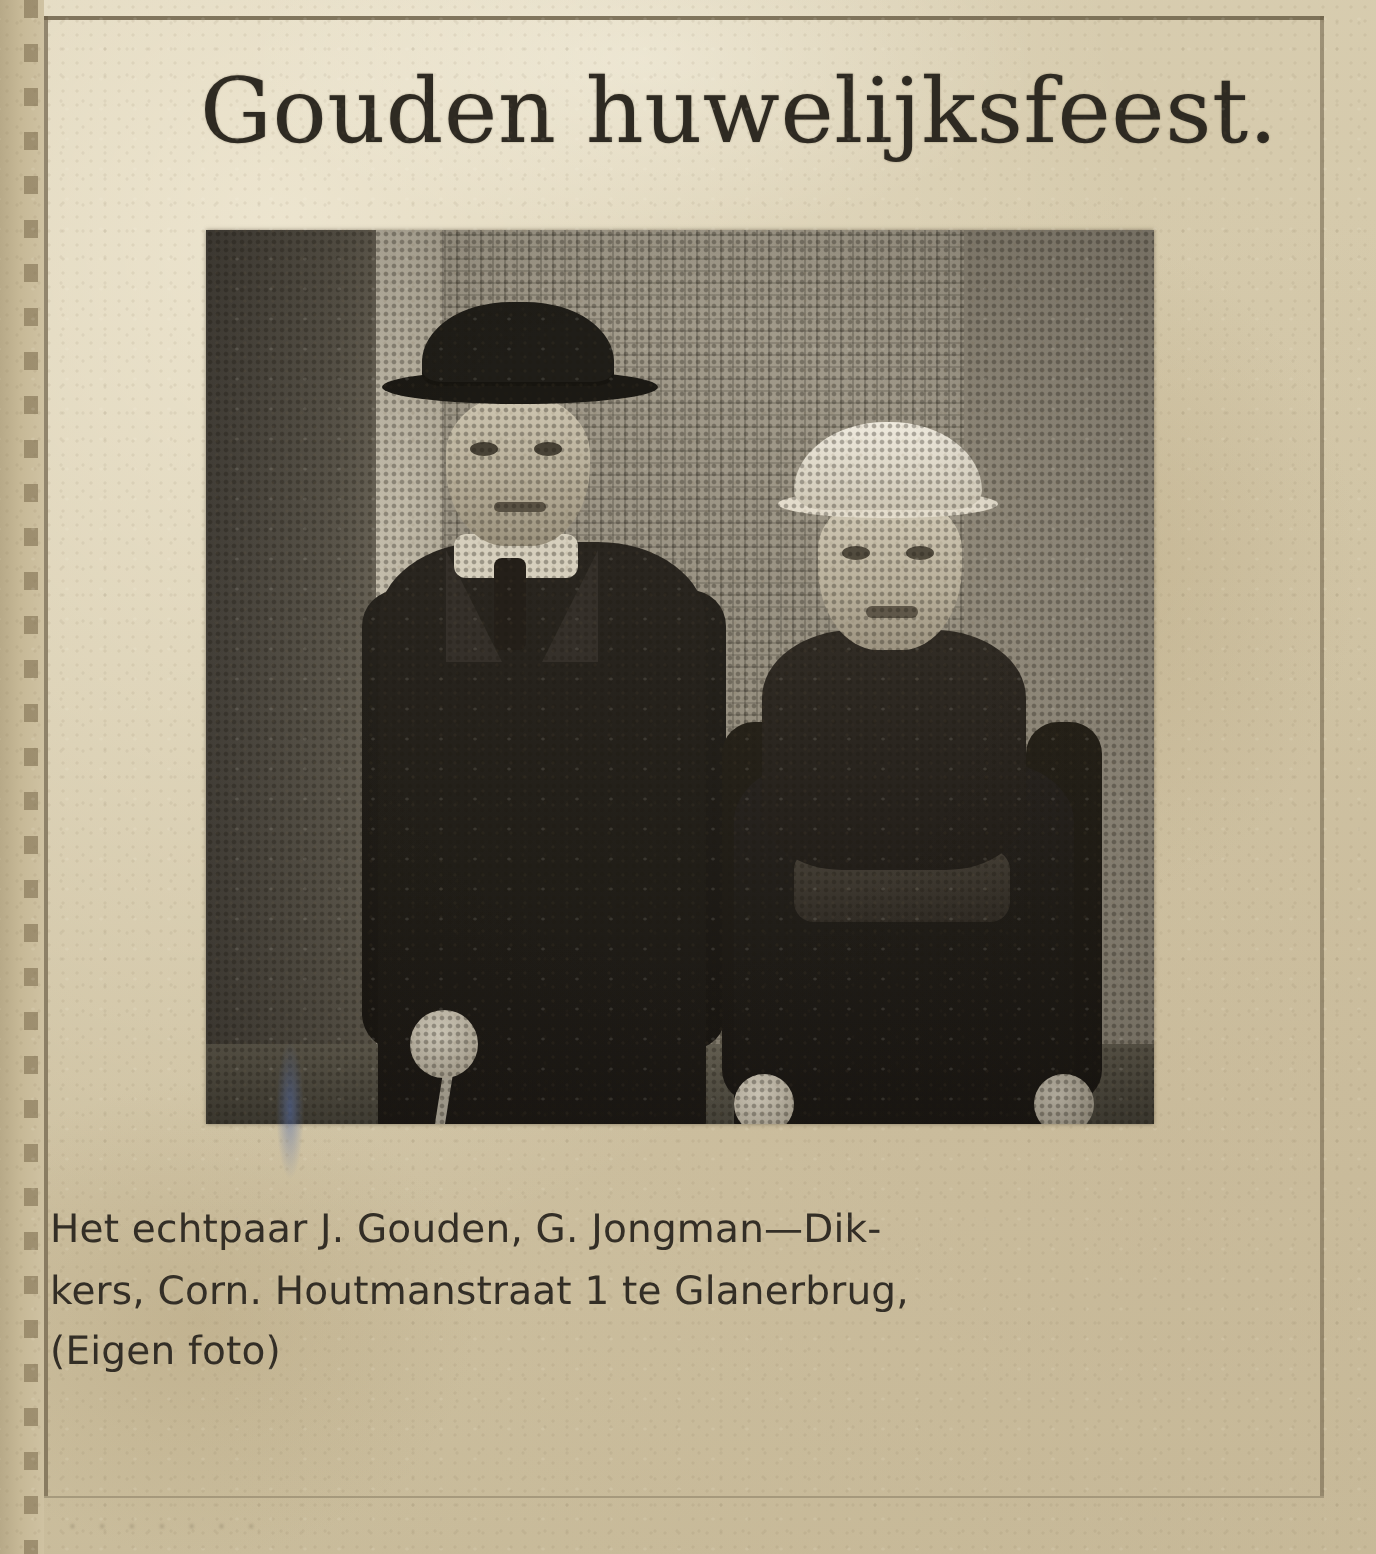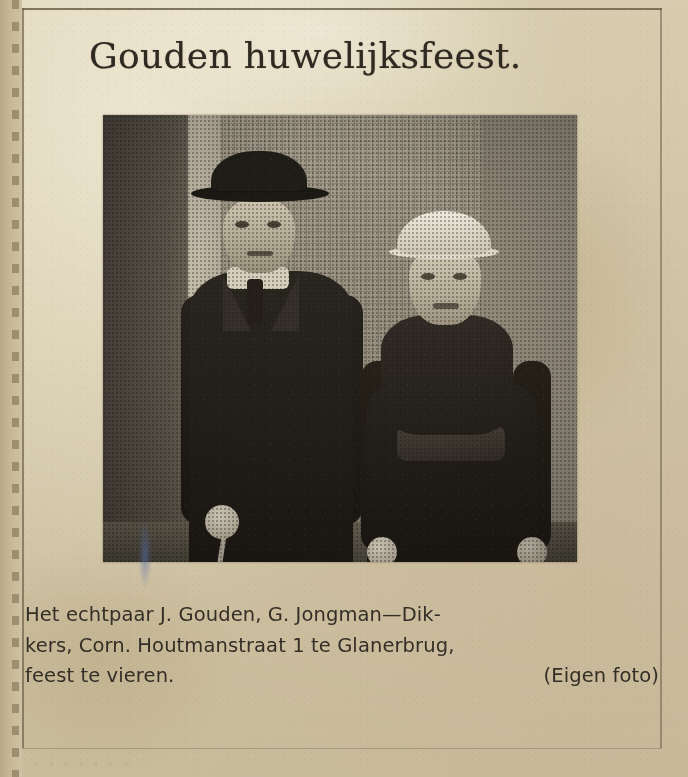--- a/index.html
+++ b/index.html
@@ -102,25 +102,25 @@
     position: absolute;
     left: 22px; top: 748px;
     width: 640px; height: 1px;
     background: #7d7159;
     opacity: .45;
   }
 
   
   .headline {
     position: absolute;
-    left: 89px;
+    left: 100px;
     top: 34px;
     width: 540px;
     font-family: "DejaVu Serif", serif;
-    font-size: 36px;
+    font-size: 45px;
     line-height: 44px;
     font-weight: 400;
     color: #2e2a22;
     letter-spacing: 0.3px;
     text-shadow: 0 0 1px rgba(70,60,40,0.45);
   }
 
   
   .photo-frame {
     position: absolute;
@@ -498,21 +498,20 @@
       <div class="photo-vign"></div>
     </div>
   </div>
 
   <div class="ink-smudge"></div>
 
   <div class="caption">
     <span class="line">Het echtpaar J. Gouden, G. Jongman—Dik-</span>
     <span class="line">kers, Corn. Houtmanstraat 1 te Glanerbrug,</span>
     <span class="last-line">
-      <span>feest te vieren.</span>
       <span class="credit">(Eigen foto)</span>
     </span>
   </div>
 
   <div class="ghost">·  ·   ·  ·    ·   ·  ·</div>
 
   <div class="grain"></div>
 </div>
 
 </body></html>

